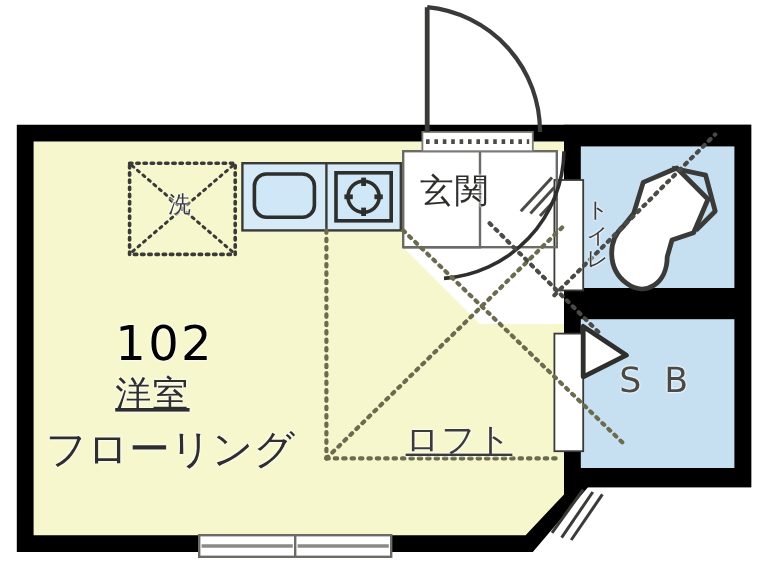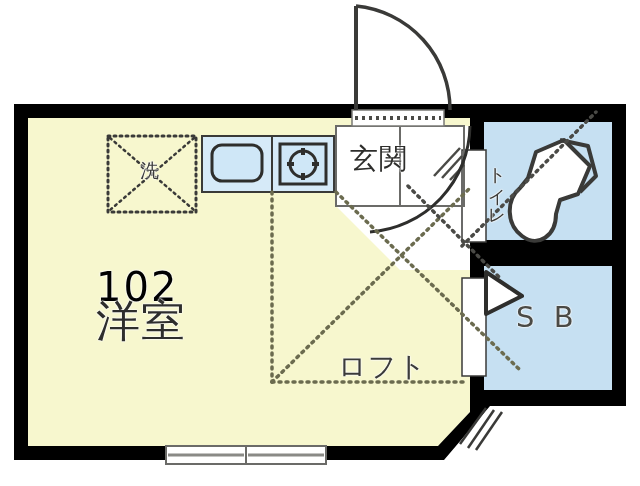--- a/index.html
+++ b/index.html
@@ -5,23 +5,23 @@
   html,body{margin:0;padding:0;background:#ffffff;}
   body{width:640px;height:486px;overflow:hidden;
        font-family:"Liberation Sans","DejaVu Sans",sans-serif;}
   #plan{position:relative;width:640px;height:486px;background:#ffffff;}
   #plan svg{position:absolute;left:0;top:0;}
   .lbl{position:absolute;color:#3a3a38;white-space:nowrap;
        font-family:"DejaVu Sans","Liberation Sans",sans-serif;
        text-shadow:0 0 2px #fff,0 0 2px #fff,0 0 1px #fff;
        pointer-events:none;}
   #unit-no{left:96px;top:264px;font-size:40px;letter-spacing:2px;color:#000000;}
-  #room-type{left:96px;top:292px;font-size:44px;letter-spacing:1px;color:#2e2e2c;}
+  #room-type{left:96px;top:308px;font-size:30px;letter-spacing:1px;color:#2e2e2c;text-decoration:underline;}
   #room-floor{left:38px;top:352px;font-size:34px;letter-spacing:0px;color:#2e2e2c;}
-  #loft-lbl{left:338px;top:348px;font-size:28px;letter-spacing:1px;color:#3b3b39;}
+  #loft-lbl{left:338px;top:348px;font-size:28px;letter-spacing:1px;color:#3b3b39;text-decoration:underline;}
   #genkan-lbl{left:350px;top:140px;font-size:28px;letter-spacing:1px;color:#2e2e2c;}
   #sb-lbl{left:516px;top:300px;font-size:29px;letter-spacing:5px;color:#4a4a46;}
   #wash-lbl{left:140px;top:158px;font-size:19px;color:#3b3b39;}
   #toilet-lbl{left:487px;top:155px;font-size:18px;line-height:19px;
               width:20px;text-align:center;color:#3b3b39;
               writing-mode:vertical-rl;text-orientation:upright;}
 </style>
 </head>
 <body>
 
@@ -129,19 +129,20 @@
     <g stroke="#3a3a38" stroke-width="2.5">
       <line x1="486" y1="408" x2="460" y2="444"></line>
       <line x1="494" y1="410" x2="468" y2="448"></line>
       <line x1="502" y1="412" x2="476" y2="450"></line>
     </g>
 
   </svg>
 
   <div class="lbl" id="unit-no">102</div>
   <div class="lbl" id="room-type">洋室</div>
+  <div class="lbl" id="room-floor">フローリング</div>
   <div class="lbl" id="loft-lbl">ロフト</div>
   <div class="lbl" id="sb-lbl">S B</div>
   <div class="lbl" id="genkan-lbl">玄関</div>
   <div class="lbl" id="wash-lbl">洗</div>
   <div class="lbl" id="toilet-lbl">トイレ</div>
 
 </div>
 
 </body></html>

